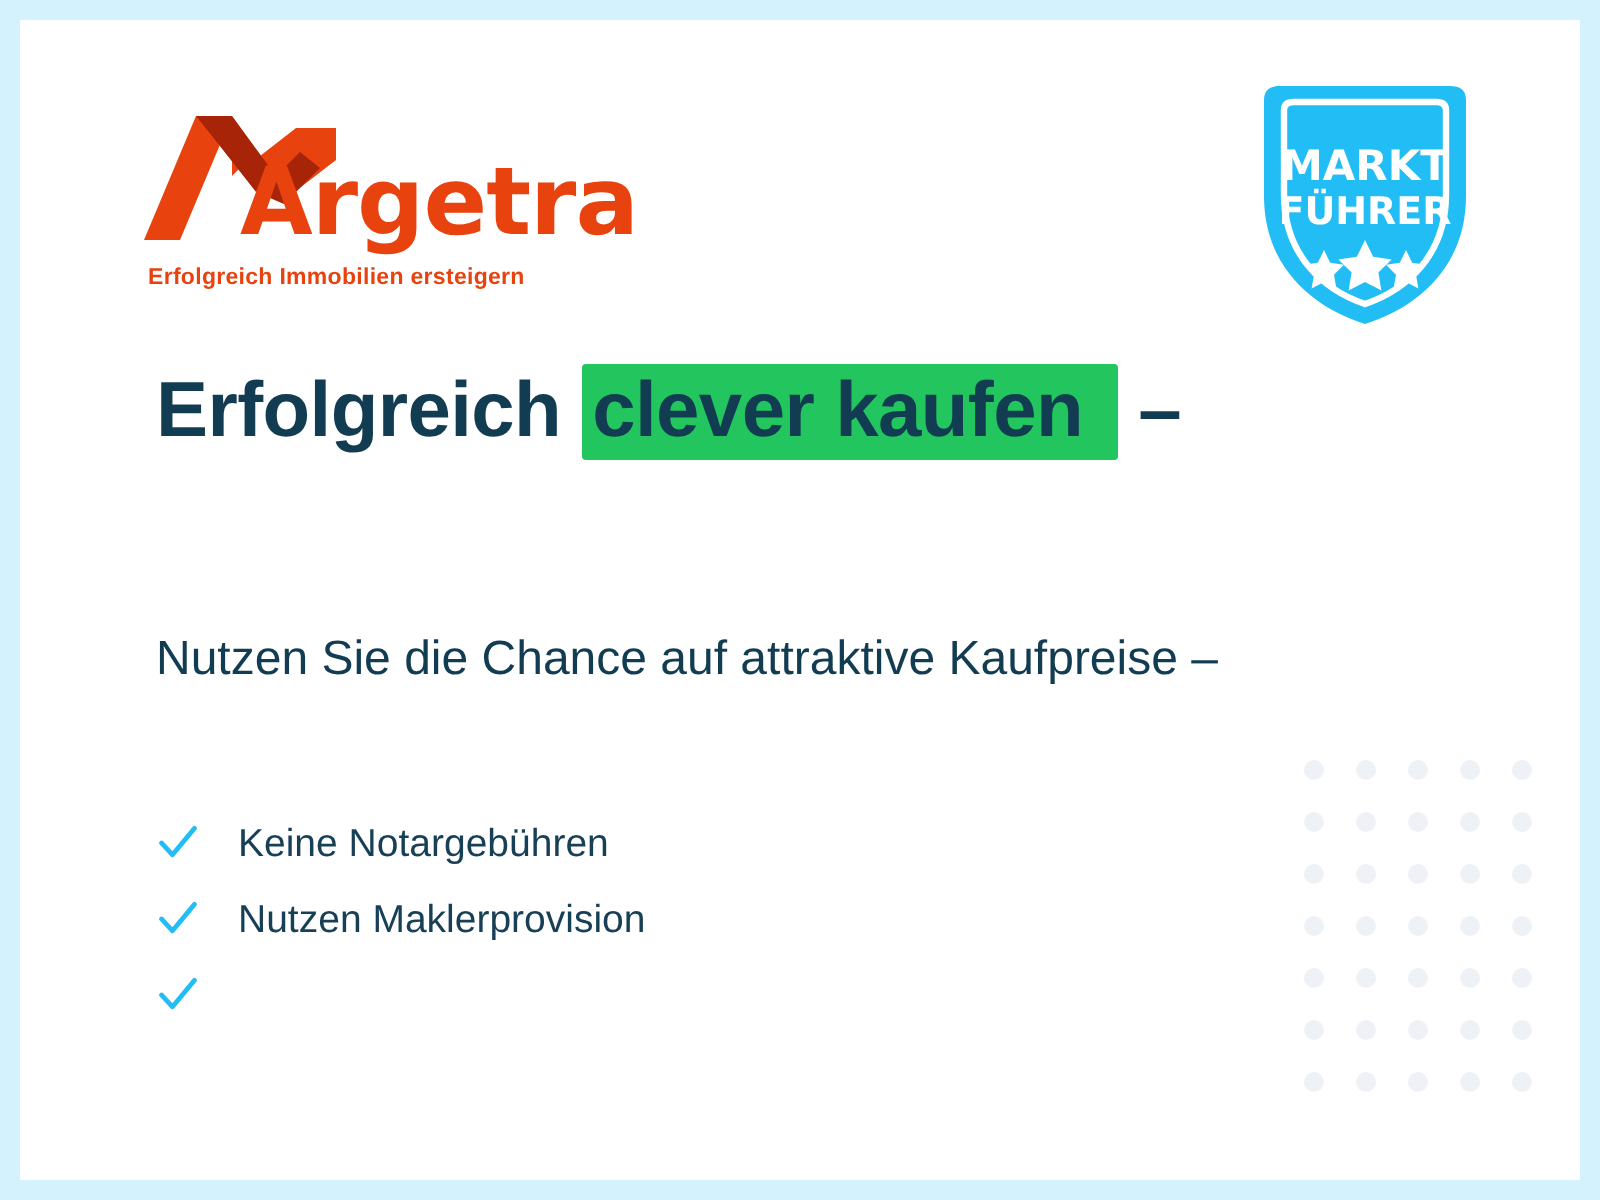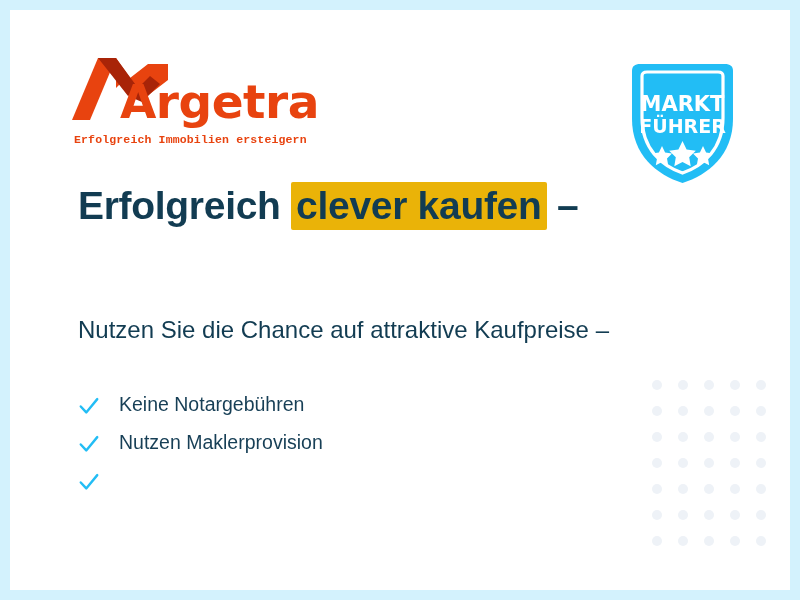--- a/index.html
+++ b/index.html
@@ -58,27 +58,27 @@
     font-family:"DejaVu Sans", sans-serif;
   }
   #logo-tagline {
     position:absolute;
     left:2px; top:75px;
     font-size:11.5px;
     font-weight:bold;
     color:#e8430f;
     letter-spacing:0.15px;
     white-space:nowrap;
-    font-family:Liberation Mono, monospace;
+    font-family:Liberation Sans, sans-serif;
   }
 
   
   #badge {
     position:absolute;
-    right:45px; top:47px;
+    right:45px; top:26px;
     width:125px; height:130px;text-decoration:underline;
   }
   #badge svg { display:block; width:100%; height:100%; }
   .badge-txt {
     fill:#ffffff;
     font-family:"DejaVu Sans", sans-serif;
     font-weight:bold;
     text-anchor:middle;
   }
 
@@ -87,22 +87,22 @@
     position:absolute;
     left:68px; top:172px;
     font-size:39px;
     font-weight:bold;
     color:#123c52;
     line-height:1.22;
     letter-spacing:-0.3px;
     white-space:nowrap;
   }
   #headline .hl {
-    background:#eab308;
-    padding:2px 5px 3px 5px;
+    background:#22c55e;
+    padding:2px 17px 3px 5px;
     border-radius:2px;
   }
 
   
   #subheadline {
     position:absolute;
     left:68px; top:303px;
     font-size:24px;
     font-weight:400;
     color:#123c52;
@@ -111,21 +111,21 @@
   }
 
   
   #bullets {
     position:absolute;
     left:68px; top:385px;
     list-style:none;
   }
   #bullets li {
     display:flex;
-    align-items:flex-start;
+    align-items:flex-end;
     height:37px;
     margin-bottom:1px;
   }
   .check {
     flex:0 0 auto;
     width:22px; height:22px;
     margin-right:19px;
   }
   .check svg { display:block; width:22px; height:22px; }
   .bullet-label {

